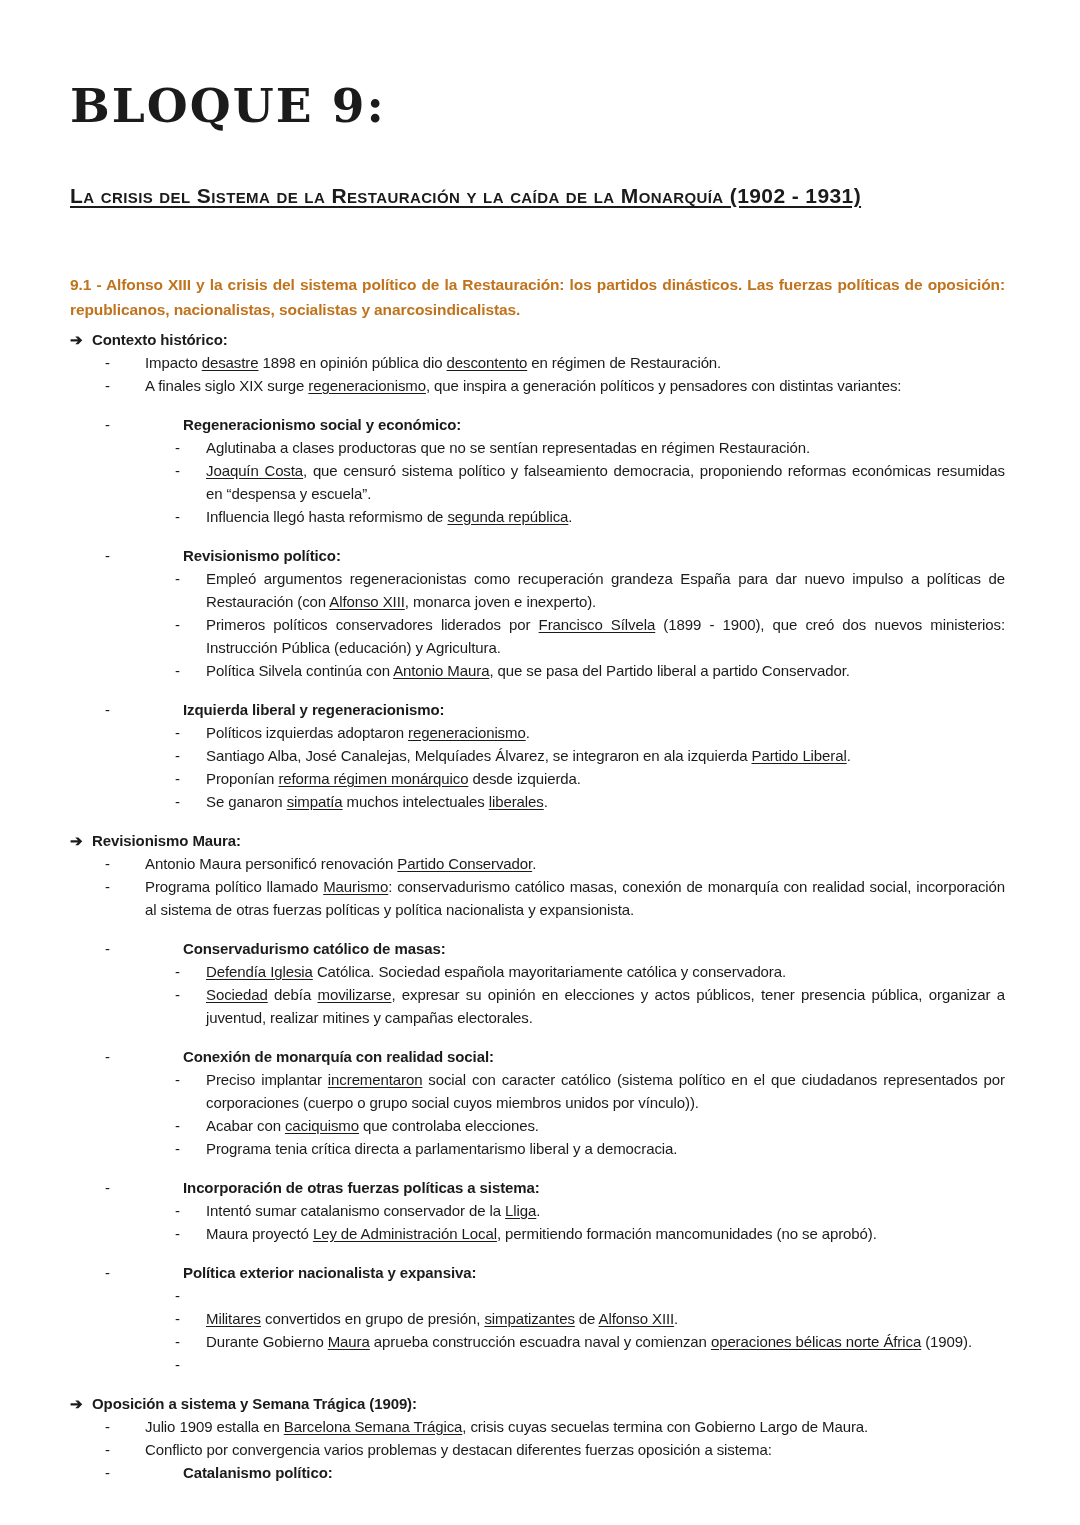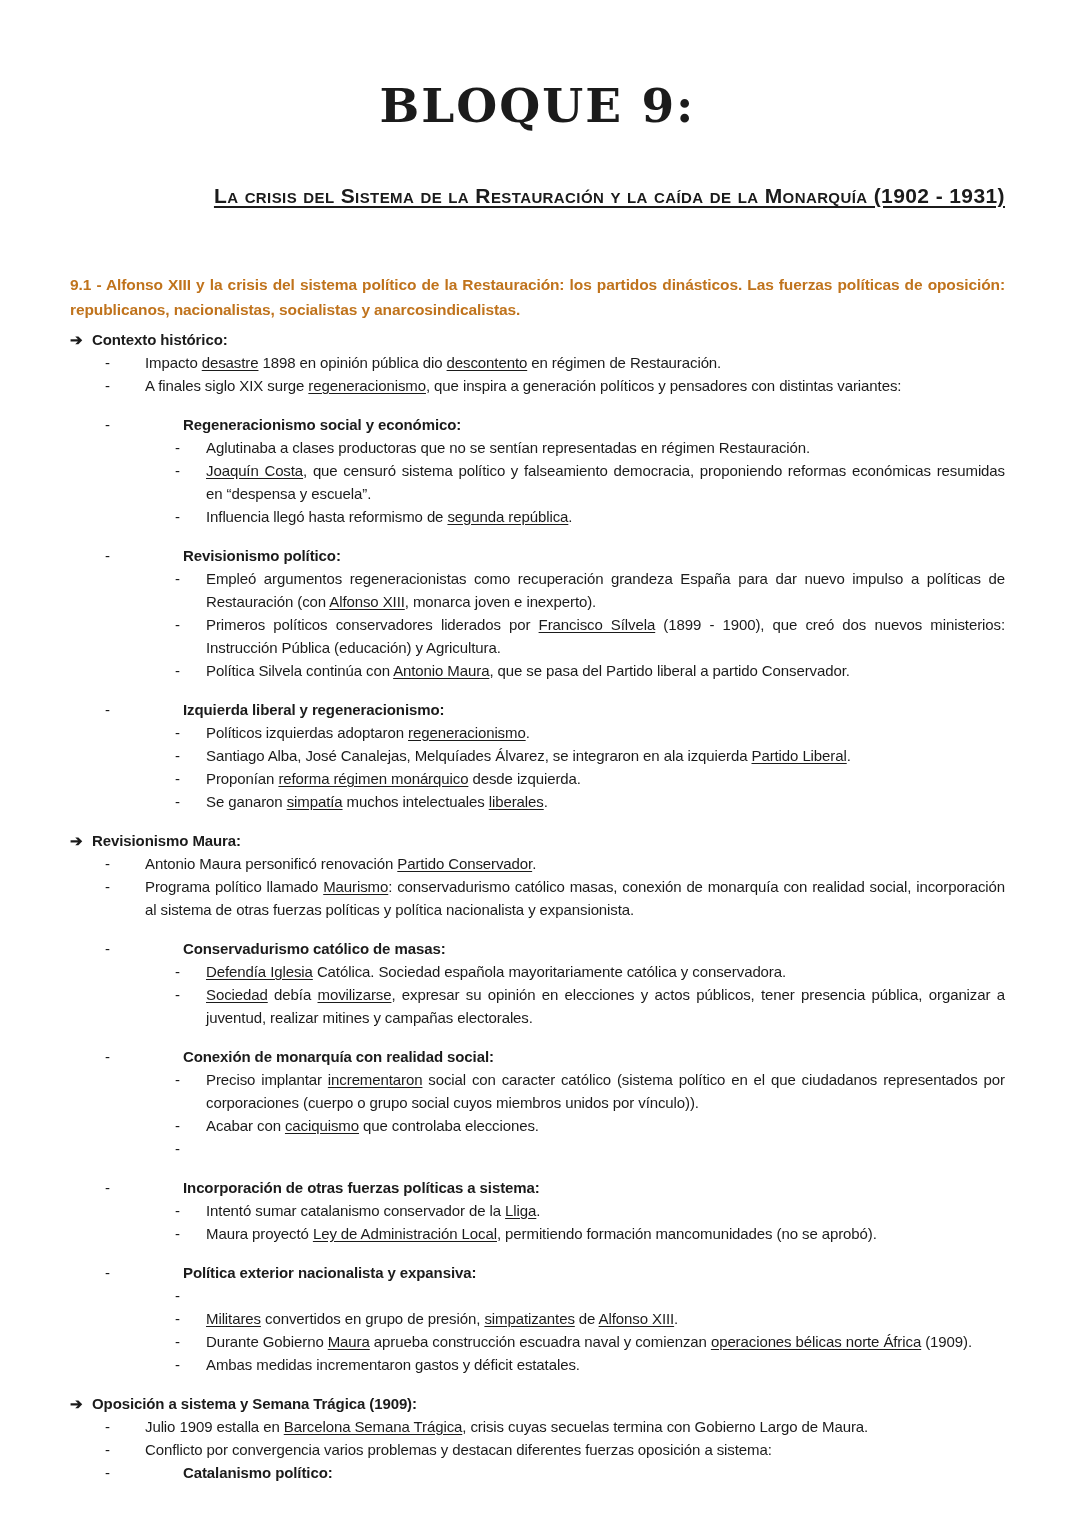--- a/index.html
+++ b/index.html
@@ -22,26 +22,26 @@
     width: 1080px;
     min-height: 1525px;
     padding: 58px 75px 20px 70px;
   }
   .doc-title {
     font-family: "DejaVu Serif", serif;
     font-weight: bold;
     font-size: 47px;
     line-height: 52px;
     letter-spacing: 2px;
-    text-align: center;
+    text-align: left;
     margin: 22px 0 0 0;
   }
   .doc-subtitle {
     margin-top: 52px;
-    text-align: right;
+    text-align: left;
     font-variant: small-caps;
     font-weight: bold;
     font-size: 21px;
     line-height: 24px;
     letter-spacing: 0.4px;
     text-decoration: underline;
     text-underline-offset: 3px;
   }
   .section-heading {
     margin-top: 64px;
@@ -193,20 +193,21 @@
       <div class="item level2">
         <span class="dash">-</span>
         <span class="item-text"><span>Preciso implantar </span><span class="u">incrementaron</span><span> social con caracter católico (sistema político en el que ciudadanos representados por corporaciones (cuerpo o grupo social cuyos miembros unidos por vínculo)).</span></span>
       </div>
       <div class="item level2">
         <span class="dash">-</span>
         <span class="item-text"><span>Acabar con </span><span class="u">caciquismo</span><span> que controlaba elecciones.</span></span>
       </div>
       <div class="item level2">
         <span class="dash">-</span>
+        <span class="item-text"><span>Programa tenia crítica directa a parlamentarismo liberal y a democracia.</span></span>
       </div>
       <div class="spacer"></div>
       <div class="item level1 bold">
         <span class="dash">-</span>
         <span class="item-text"><span>Incorporación de otras fuerzas políticas a sistema:</span></span>
       </div>
       <div class="item level2">
         <span class="dash">-</span>
         <span class="item-text"><span>Intentó sumar catalanismo conservador de la </span><span class="u">Lliga</span><span>.</span></span>
       </div>
@@ -225,21 +226,20 @@
       <div class="item level2">
         <span class="dash">-</span>
         <span class="item-text"><span class="u">Militares</span><span> convertidos en grupo de presión, </span><span class="u">simpatizantes</span><span> de </span><span class="u">Alfonso XIII</span><span>.</span></span>
       </div>
       <div class="item level2">
         <span class="dash">-</span>
         <span class="item-text"><span>Durante Gobierno </span><span class="u">Maura</span><span> aprueba construcción escuadra naval y comienzan </span><span class="u">operaciones bélicas norte África</span><span> (1909).</span></span>
       </div>
       <div class="item level2">
         <span class="dash">-</span>
-        <span class="item-text"><span>Ambas medidas incrementaron gastos y déficit estatales.</span></span>
       </div>
       <div class="spacer"></div>
       <div class="arrow-row">
         <span class="arrow">➔</span>
         <span class="arrow-text">Oposición a sistema y Semana Trágica (1909):</span>
       </div>
       <div class="item level1">
         <span class="dash">-</span>
         <span class="item-text"><span>Julio 1909 estalla en </span><span class="u">Barcelona Semana Trágica</span><span>, crisis cuyas secuelas termina con Gobierno Largo de Maura.</span></span>
       </div>

